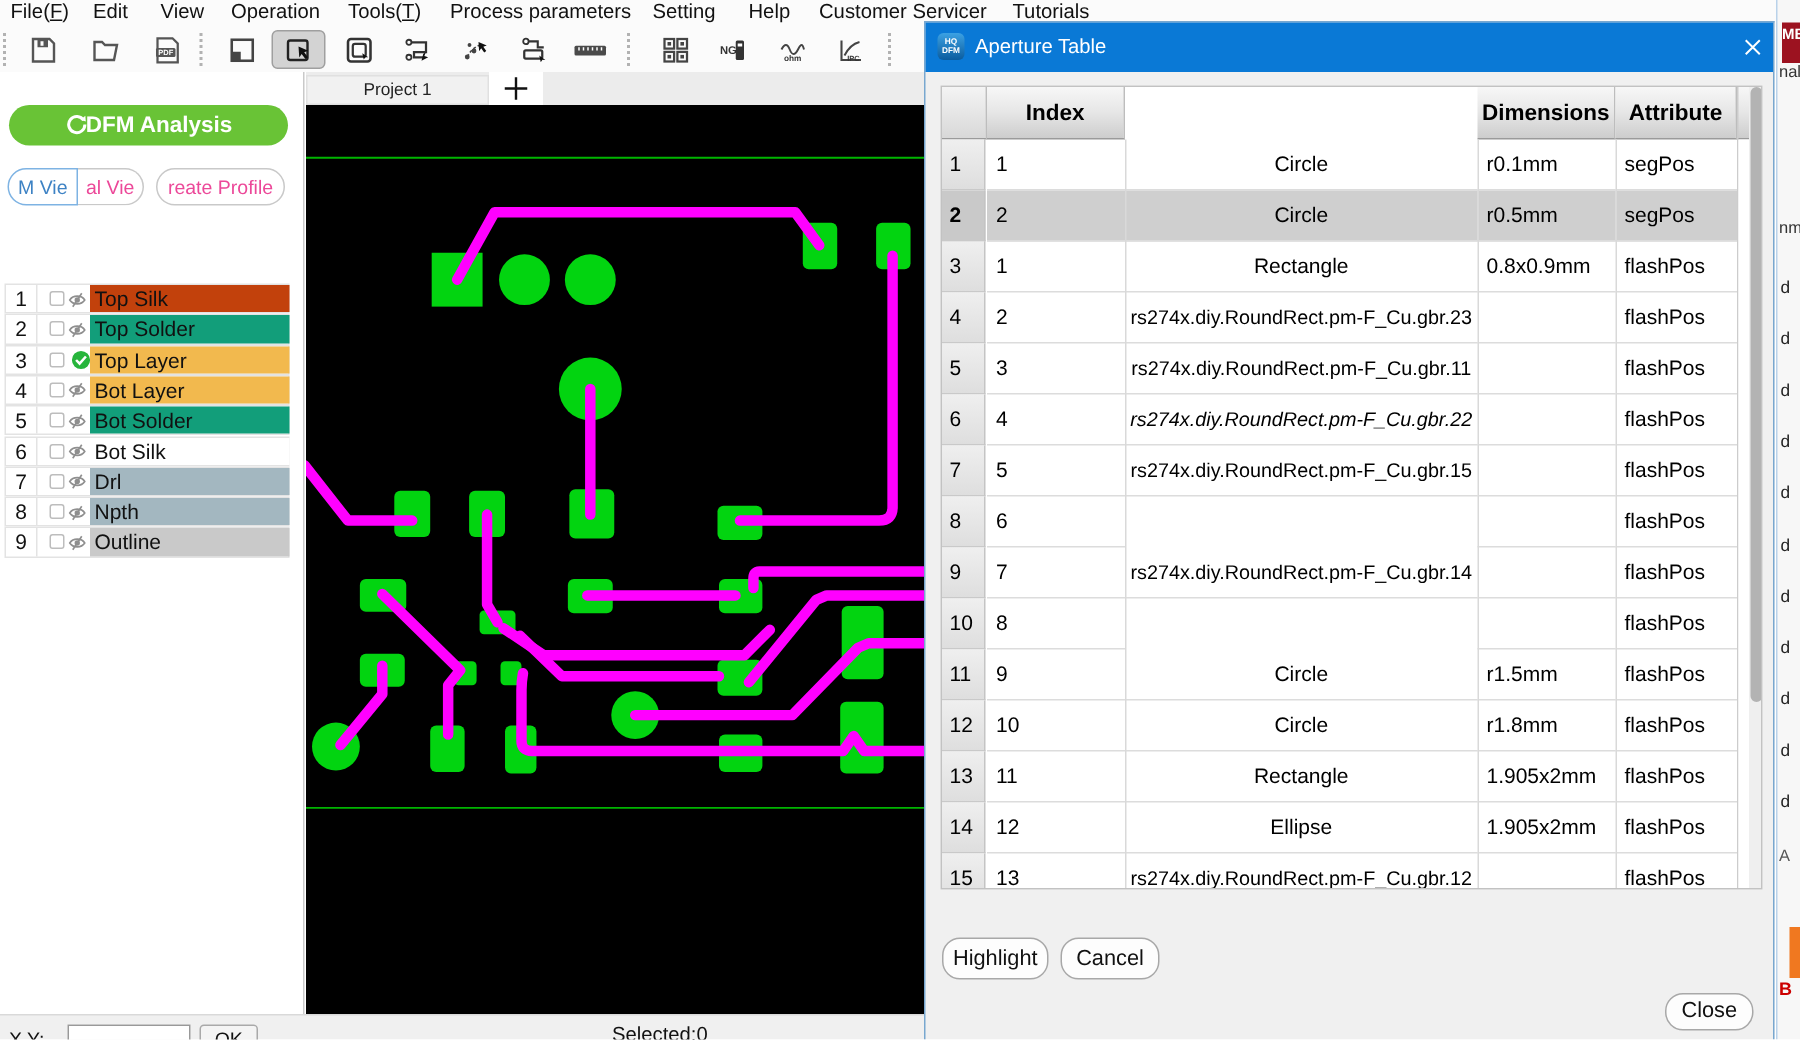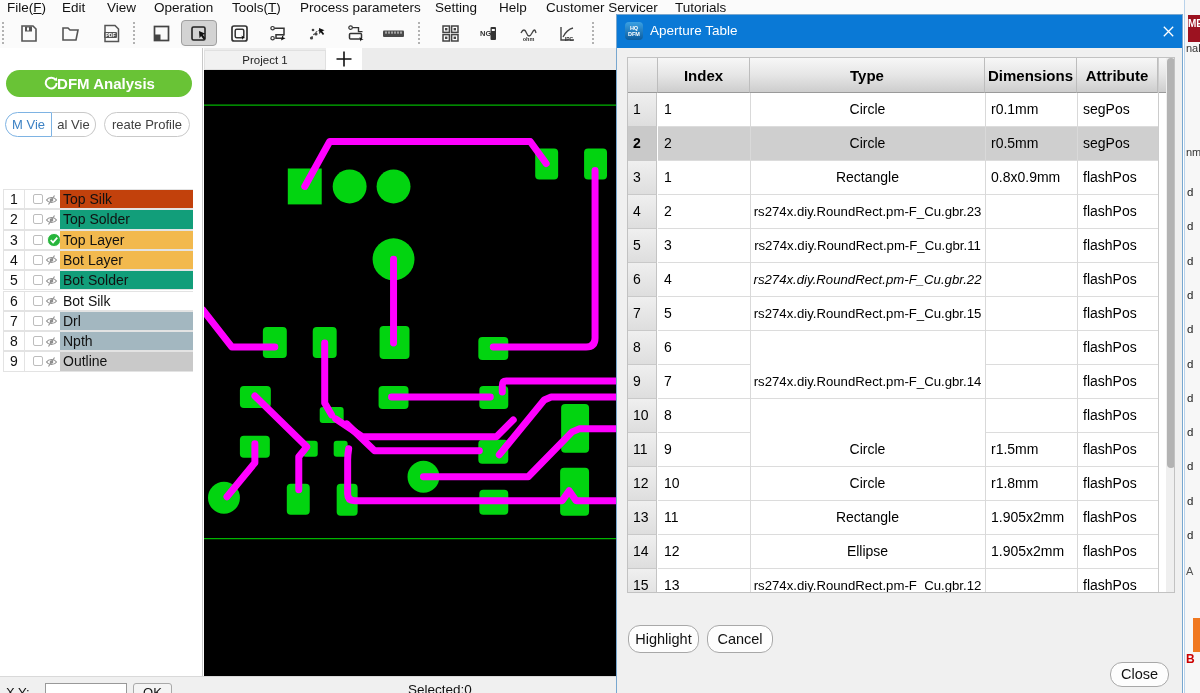--- a/index.html
+++ b/index.html
@@ -12,21 +12,21 @@
 #toolbar{left:0;top:18px;width:1183px;height:30px;background:#fbfbfb;}
 .sep{position:absolute;top:4px;height:22px;width:0;border-left:2px dotted #b2b2b2;}
 .ticon{position:absolute;top:6px;width:19px;height:19px;}
 
 #tabbar{left:204px;top:48px;width:413px;height:22px;background:#ececec;}
 #tab1{position:absolute;left:0;top:2px;width:122px;height:20px;background:#f1f1f1;border:1px solid #e0e0e0;font-size:11.5px;color:#222;text-align:center;line-height:19px;}
 #tabplus{position:absolute;left:122px;top:0;width:36px;height:22px;background:#fff;font-size:24px;color:#111;text-align:center;line-height:20px;font-weight:400;}
 
 #lpanel{left:0;top:48px;width:203px;height:628px;background:#fff;border-right:1px solid #c9c9c9;}
 #dfmbtn{position:absolute;left:6px;top:22px;width:186px;height:27px;background:#69c336;border-radius:14px;color:#fff;font-weight:bold;font-size:15px;text-align:center;line-height:27px;}
-.pill{position:absolute;top:64px;height:25px;border:1px solid #c9c9c9;border-radius:12.5px;background:#fff;font-size:13px;color:#404040;text-align:center;line-height:23px;overflow:hidden;}
+.pill{position:absolute;top:64px;height:25px;border:1px solid #c9c9c9;border-radius:12.5px;background:#fff;font-size:13px;color:#ec4899;text-align:center;line-height:23px;overflow:hidden;}
 #pill1{left:5px;width:47px;border-color:#7eb3e3;color:#3d82c4;border-radius:12.5px 0 0 12.5px;border-right:1px solid #7eb3e3;z-index:2;}
 #pill2{left:52px;width:44px;border-left:none;border-radius:0 12.5px 12.5px 0;}
 #pill3{left:104px;width:86px;}
 #ltabs{position:absolute;left:0;top:107px;width:196px;height:25px;border-bottom:1px solid #dcdcdc;}
 #ltab1{position:absolute;left:15px;top:2px;font-size:14px;color:#3d8fd6;}
 #ltab2{position:absolute;left:70px;top:2px;font-size:14px;color:#222;}
 #lline{position:absolute;left:6px;top:23px;width:57px;height:2px;background:#3d8fd6;}
 .lrow{position:absolute;left:3px;width:190px;height:20.3px;border:1px solid #e3e3e3;background:#fff;}
 .lnum{position:absolute;left:0;top:0;width:21px;height:18.3px;font-size:14px;color:#111;text-align:center;line-height:18px;border-right:1px solid #e3e3e3;}
 .lcheck{position:absolute;left:29px;top:4px;width:10px;height:10px;border:1px solid #bdbdbd;background:#fff;border-radius:2px;}
@@ -311,21 +311,20 @@
 <div class="abs" id="dialog">
 <div id="dtitle"></div>
 <div id="dicon">HQ<br>DFM</div>
 <div id="dtext">Aperture Table</div>
 <svg id="dclose" viewBox="0 0 16 16">
         <path d="M3 3l10 10M13 3L3 13" stroke="#fff" stroke-width="1.4"></path>
       </svg>
 <div id="tframe">
 <div class="th" style="left:0;width:30px;background:linear-gradient(180deg,#f4f4f4,#d8d8d8)"></div>
 <div class="th" style="left:30px;width:92px">Index</div>
-<div class="th" style="left:122px;width:235px">Type</div>
 <div class="th" style="left:357px;width:92px">Dimensions</div>
 <div class="th" style="left:449px;width:81px">Attribute</div>
         <div class="th" style="left:530px;width:18px"></div>
 <div class="rn" style="top:35px;">1</div>
 <div class="tc" style="top:35px;left:30px;width:92px;padding-left:6px">1</div>
 <div class="tc" style="top:35px;left:122px;width:235px;text-align:center;">Circle</div>
 <div class="tc" style="top:35px;left:357px;width:92px;padding-left:6px">r0.1mm</div>
 <div class="tc" style="top:35px;left:449px;width:81px;padding-left:6px">segPos</div>
 <div class="rn" style="top:69px;font-weight:bold;background:#c9c9c9;">2</div>
 <div class="tc sel" style="top:69px;left:30px;width:92px;padding-left:6px">2</div>

